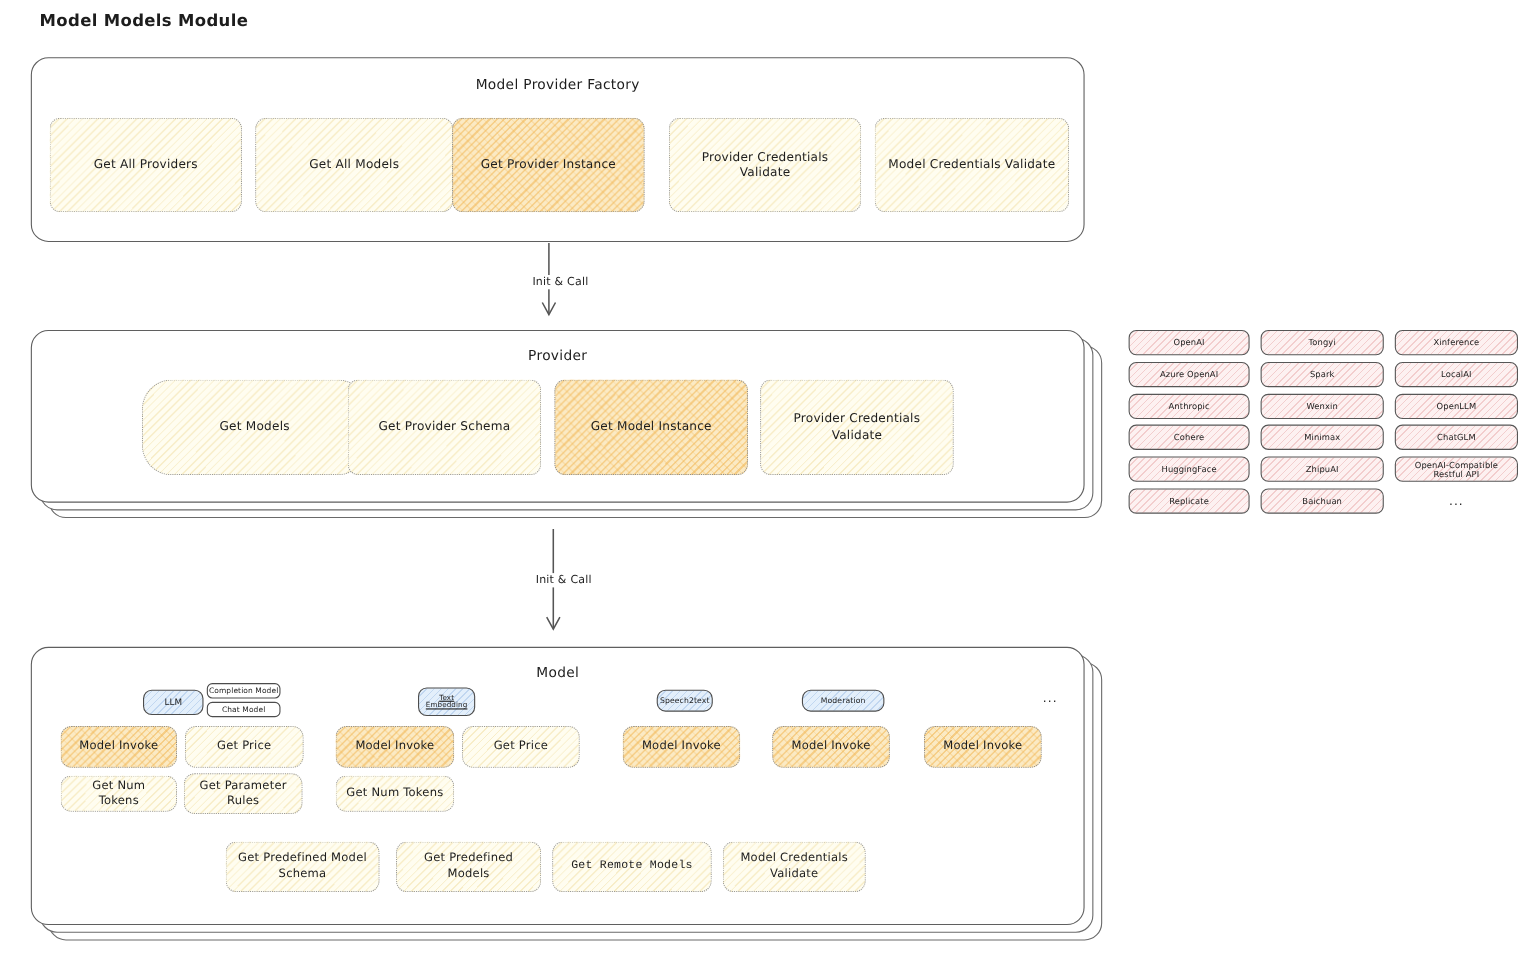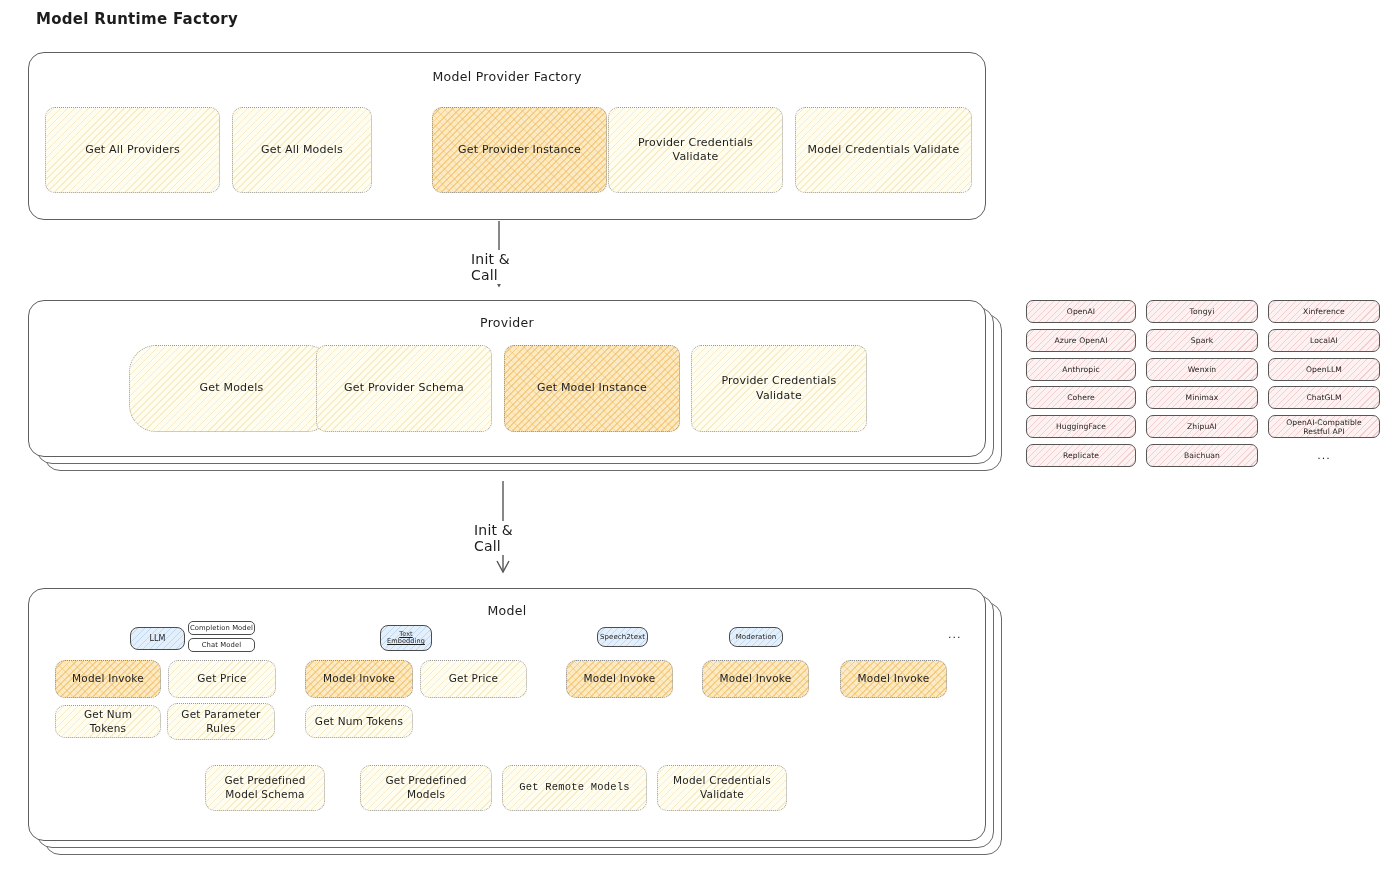--- a/index.html
+++ b/index.html
@@ -57,37 +57,37 @@
     background-color:#e3effb;font-size:7px;line-height:1.15;letter-spacing:.1px;padding:1px 2px;
     background-image:repeating-linear-gradient(135deg,rgba(130,170,220,.35) 0 1px,transparent 1px 4.6px);
   }
   .tag{
     position:absolute;display:flex;align-items:center;justify-content:center;text-align:center;
     box-sizing:border-box;border:1.2px solid #4c4c4c;border-radius:5px;background:#fff;
     font-size:6.8px;letter-spacing:.1px;
   }
   .dots{position:absolute;font-size:11px;letter-spacing:1px;}
   .arrow-label{
-    position:absolute;background:#fff;padding:1px 4px;font-size:14px;letter-spacing:.2px;text-align:left;
+    position:absolute;background:#fff;padding:1px 4px;font-size:10px;letter-spacing:.2px;text-align:right;
   }
   .arrow-svg{position:absolute;}
 </style>
 </head>
 <body>
 
 <div class="canvas">
 
-  <div class="page-title">Model Runtime Factory</div>
+  <div class="page-title">Model Models Module</div>
 
   <div class="frame" style="left:28px;top:52px;width:958px;height:168px;">
     <div class="frame-title" style="top:16px;">Model Provider Factory</div>
   </div>
   <div class="act act-yellow" style="left:45px;top:107px;width:175px;height:86px;">Get All Providers</div>
-  <div class="act act-yellow" style="left:232px;top:107px;width:140px;height:86px;">Get All Models</div>
-  <div class="act act-orange" style="left:432px;top:107px;width:175px;height:86px;">Get Provider Instance</div>
+  <div class="act act-yellow" style="left:232px;top:107px;width:180px;height:86px;">Get All Models</div>
+  <div class="act act-orange" style="left:411px;top:107px;width:175px;height:86px;">Get Provider Instance</div>
   <div class="act act-yellow" style="left:608px;top:107px;width:175px;height:86px;">Provider Credentials Validate</div>
   <div class="act act-yellow" style="left:795px;top:107px;width:177px;height:86px;">Model Credentials Validate</div>
 
   <svg class="arrow-svg" style="left:487px;top:221px;" width="24" height="74">
     <line x1="12" y1="0" x2="12" y2="64" stroke="#555" stroke-width="1.4"></line>
     <path d="M6 54 L12 65 L18 54" fill="none" stroke="#555" stroke-width="1.4"></path>
   </svg>
   <div class="arrow-label" style="left:467px;top:250px;width:64px;">Init &amp; Call</div>
 
   <div class="frame-ghost" style="left:44px;top:314px;width:958px;height:157px;"></div>
@@ -131,34 +131,34 @@
   <div class="frame-ghost" style="left:36px;top:595px;width:958px;height:253px;"></div>
   <div class="frame" style="left:28px;top:588px;width:958px;height:253px;">
     <div class="frame-title" style="top:14px;">Model</div>
   </div>
 
   <div class="pill" style="left:130px;top:627px;width:55px;height:23px;font-size:8px;">LLM</div>
   <div class="tag" style="left:188px;top:621px;width:67px;height:14px;">Completion Model</div>
   <div class="tag" style="left:188px;top:638px;width:67px;height:14px;">Chat Model</div>
   <div class="pill" style="left:380px;top:625px;width:52px;height:26px;font-size:6.5px;text-decoration:underline;">Text Embedding</div>
   <div class="pill" style="left:597px;top:627px;width:51px;height:20px;">Speech2text</div>
-  <div class="pill" style="left:729px;top:627px;width:54px;height:20px;">Moderation</div>
+  <div class="pill" style="left:729px;top:627px;width:75px;height:20px;">Moderation</div>
   <div class="pill" style="left:861px;top:627px;width:51px;height:20px;margin-top:44px;">Rerank</div>
   <div class="dots" style="left:948px;top:628px;">...</div>
 
   <div class="act act-orange" style="left:55px;top:660px;width:106px;height:38px;font-size:10.5px;">Model Invoke</div>
   <div class="act act-yellow" style="left:168px;top:660px;width:108px;height:38px;font-size:10.5px;">Get Price</div>
   <div class="act act-orange" style="left:305px;top:660px;width:108px;height:38px;font-size:10.5px;">Model Invoke</div>
   <div class="act act-yellow" style="left:420px;top:660px;width:107px;height:38px;font-size:10.5px;">Get Price</div>
   <div class="act act-orange" style="left:566px;top:660px;width:107px;height:38px;font-size:10.5px;">Model Invoke</div>
   <div class="act act-orange" style="left:702px;top:660px;width:107px;height:38px;font-size:10.5px;">Model Invoke</div>
   <div class="act act-orange" style="left:840px;top:660px;width:107px;height:38px;font-size:10.5px;">Model Invoke</div>
 
   <div class="act act-yellow" style="left:55px;top:705px;width:106px;height:33px;font-size:10.5px;">Get Num Tokens</div>
   <div class="act act-yellow" style="left:167px;top:703px;width:108px;height:37px;font-size:10.5px;">Get Parameter Rules</div>
   <div class="act act-yellow" style="left:305px;top:705px;width:108px;height:33px;font-size:10.5px;">Get Num Tokens</div>
 
-  <div class="act act-yellow" style="left:205px;top:765px;width:120px;height:46px;font-size:10.5px;">Get Predefined Model Schema</div>
+  <div class="act act-yellow" style="left:205px;top:765px;width:140px;height:46px;font-size:10.5px;">Get Predefined Model Schema</div>
   <div class="act act-yellow" style="left:360px;top:765px;width:132px;height:46px;font-size:10.5px;">Get Predefined Models</div>
   <div class="act act-yellow" style="left:502px;top:765px;width:145px;height:46px;font-size:10.5px;font-family:Liberation Mono, monospace;">Get Remote Models</div>
   <div class="act act-yellow" style="left:657px;top:765px;width:130px;height:46px;font-size:10.5px;">Model Credentials Validate</div>
 
 </div>
 
 </body></html>

